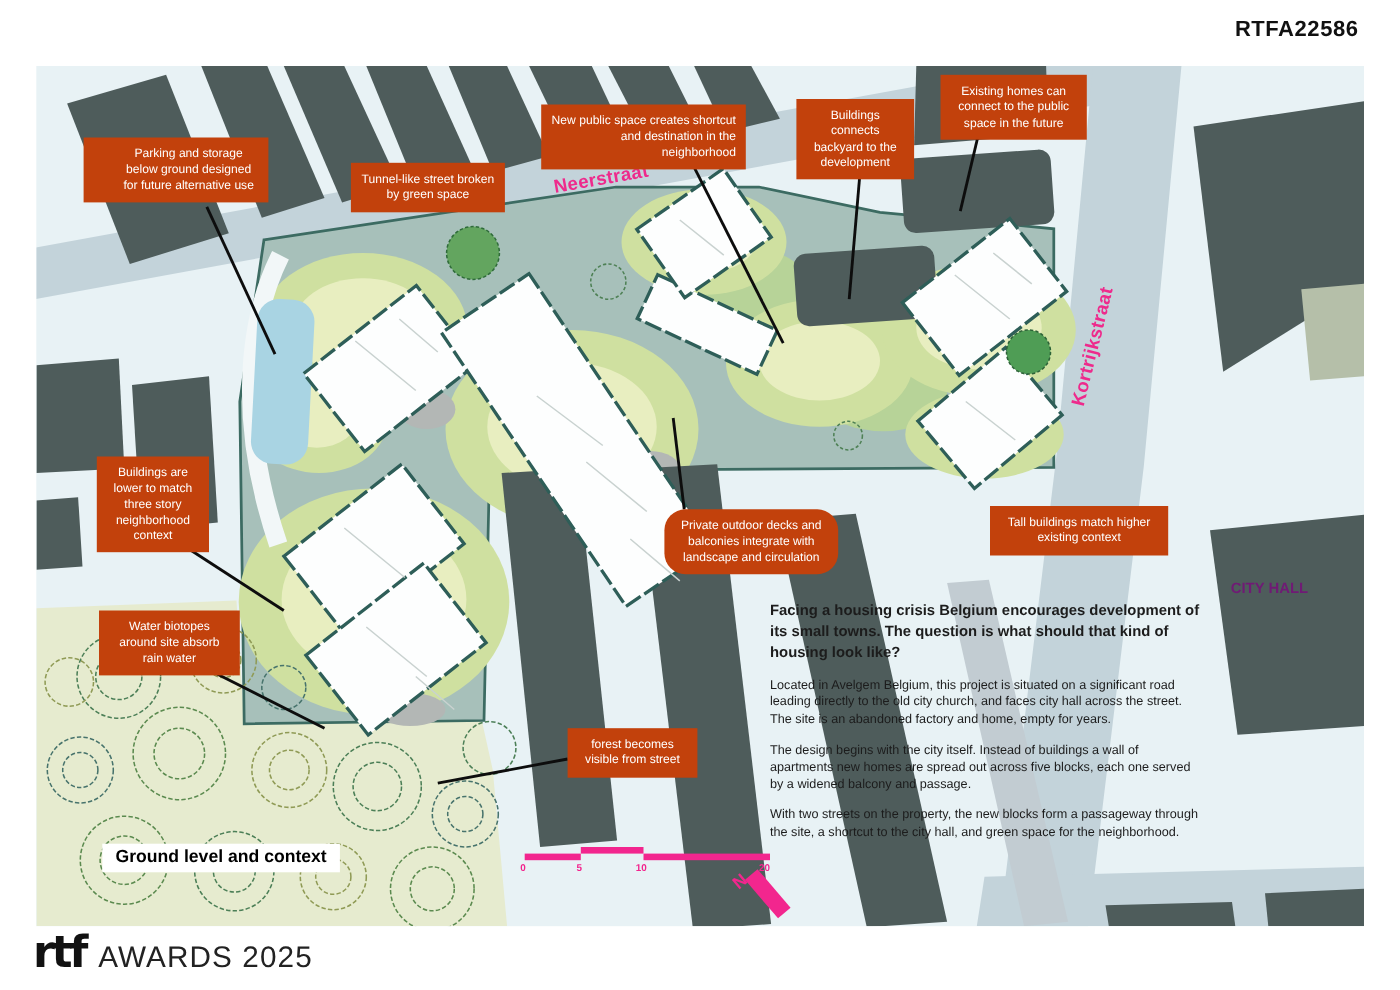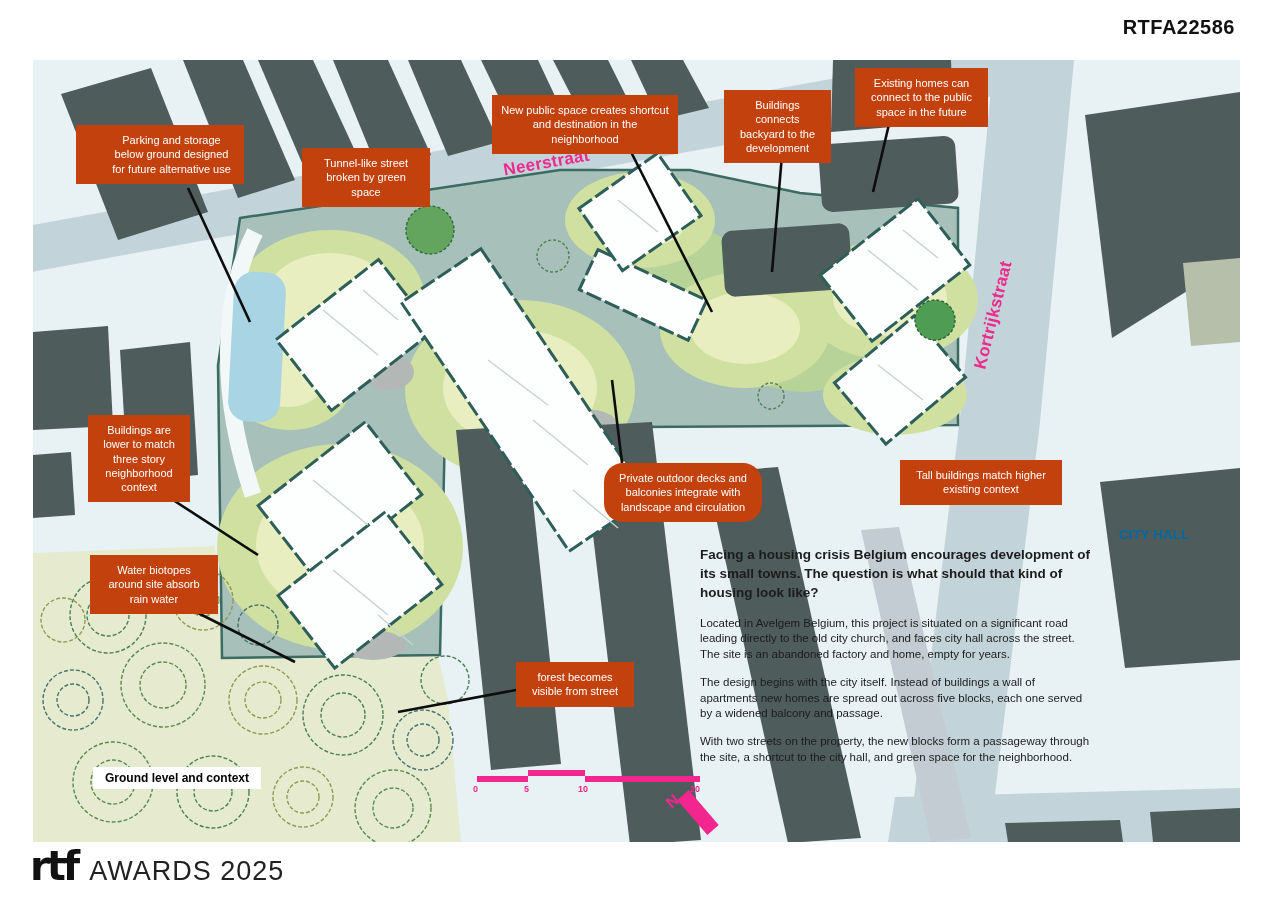--- a/index.html
+++ b/index.html
@@ -30,43 +30,43 @@
     background:#e8f2f5; overflow:hidden;
   }
   #plan svg.map { position:absolute; left:0; top:0; }
   
   .callout {
     position:absolute; background:#c2410c; color:#fff;
     font-size:11px; line-height:1.3; text-align:center;
     padding:8px 9px; z-index:30;
   }
   #c-parking   { left:43px;  top:65px;  width:168px;padding-left:32px; }
-  #c-tunnel    { left:269px; top:88px;  width:128px; }
-  #c-newpublic { left:459px; top:35px;  width:186px; }
+  #c-tunnel    { left:286px; top:88px;  width:140px; }
+  #c-newpublic { left:459px; top:35px;  width:186px;text-align:right; }
   #c-neighbor  { left:691px; top:30px;  width:107px; }
   #c-existing  { left:822px; top:8px;   width:133px; }
   #c-lower     { left:55px;  top:355px; width:102px; }
   #c-water     { left:57px;  top:495px; width:128px; }
   #c-decks     { left:571px; top:403px; width:158px;border-radius:19px; }
   #c-tall      { left:867px; top:400px; width:162px; }
   #c-forest    { left:483px; top:602px; width:118px; }
   
   .street {
     position:absolute; color:#ee2a8c; font-weight:bold; font-size:17px;
     letter-spacing:.3px; z-index:20; white-space:nowrap;
   }
   #lbl-neerstraat { left:470px; top:93px; transform:rotate(-10deg); }
   #lbl-kortrijk   { left:905px; top:245px; transform:rotate(-76deg); transform-origin:center; }
   #lbl-cityhall {
     position:absolute; left:1075px; top:466px; width:92px; text-align:center;
-    color:#0369a1; font-weight:bold; font-size:13.5px; line-height:1.35; z-index:20;
+    color:#701a75; font-weight:bold; font-size:13.5px; line-height:1.35; z-index:20;
   }
   #plan-title {
     position:absolute; left:60px; top:707px; background:#ffffff; color:#000;
-    font-weight:bold; font-size:12px; padding:4px 12px; z-index:25; white-space:nowrap;
+    font-weight:bold; font-size:16px; padding:4px 12px; z-index:25; white-space:nowrap;
   }
   
   #scalebar { position:absolute; left:0; top:0; z-index:22; }
   .scale-num {
     position:absolute; color:#f2268e; font-weight:bold; font-size:9px; z-index:23;
   }
   #sn-0  { left:440px; top:724px; }
   #sn-5  { left:491px; top:724px; }
   #sn-10 { left:545px; top:724px; }
   #sn-20 { left:657px; top:724px; }

